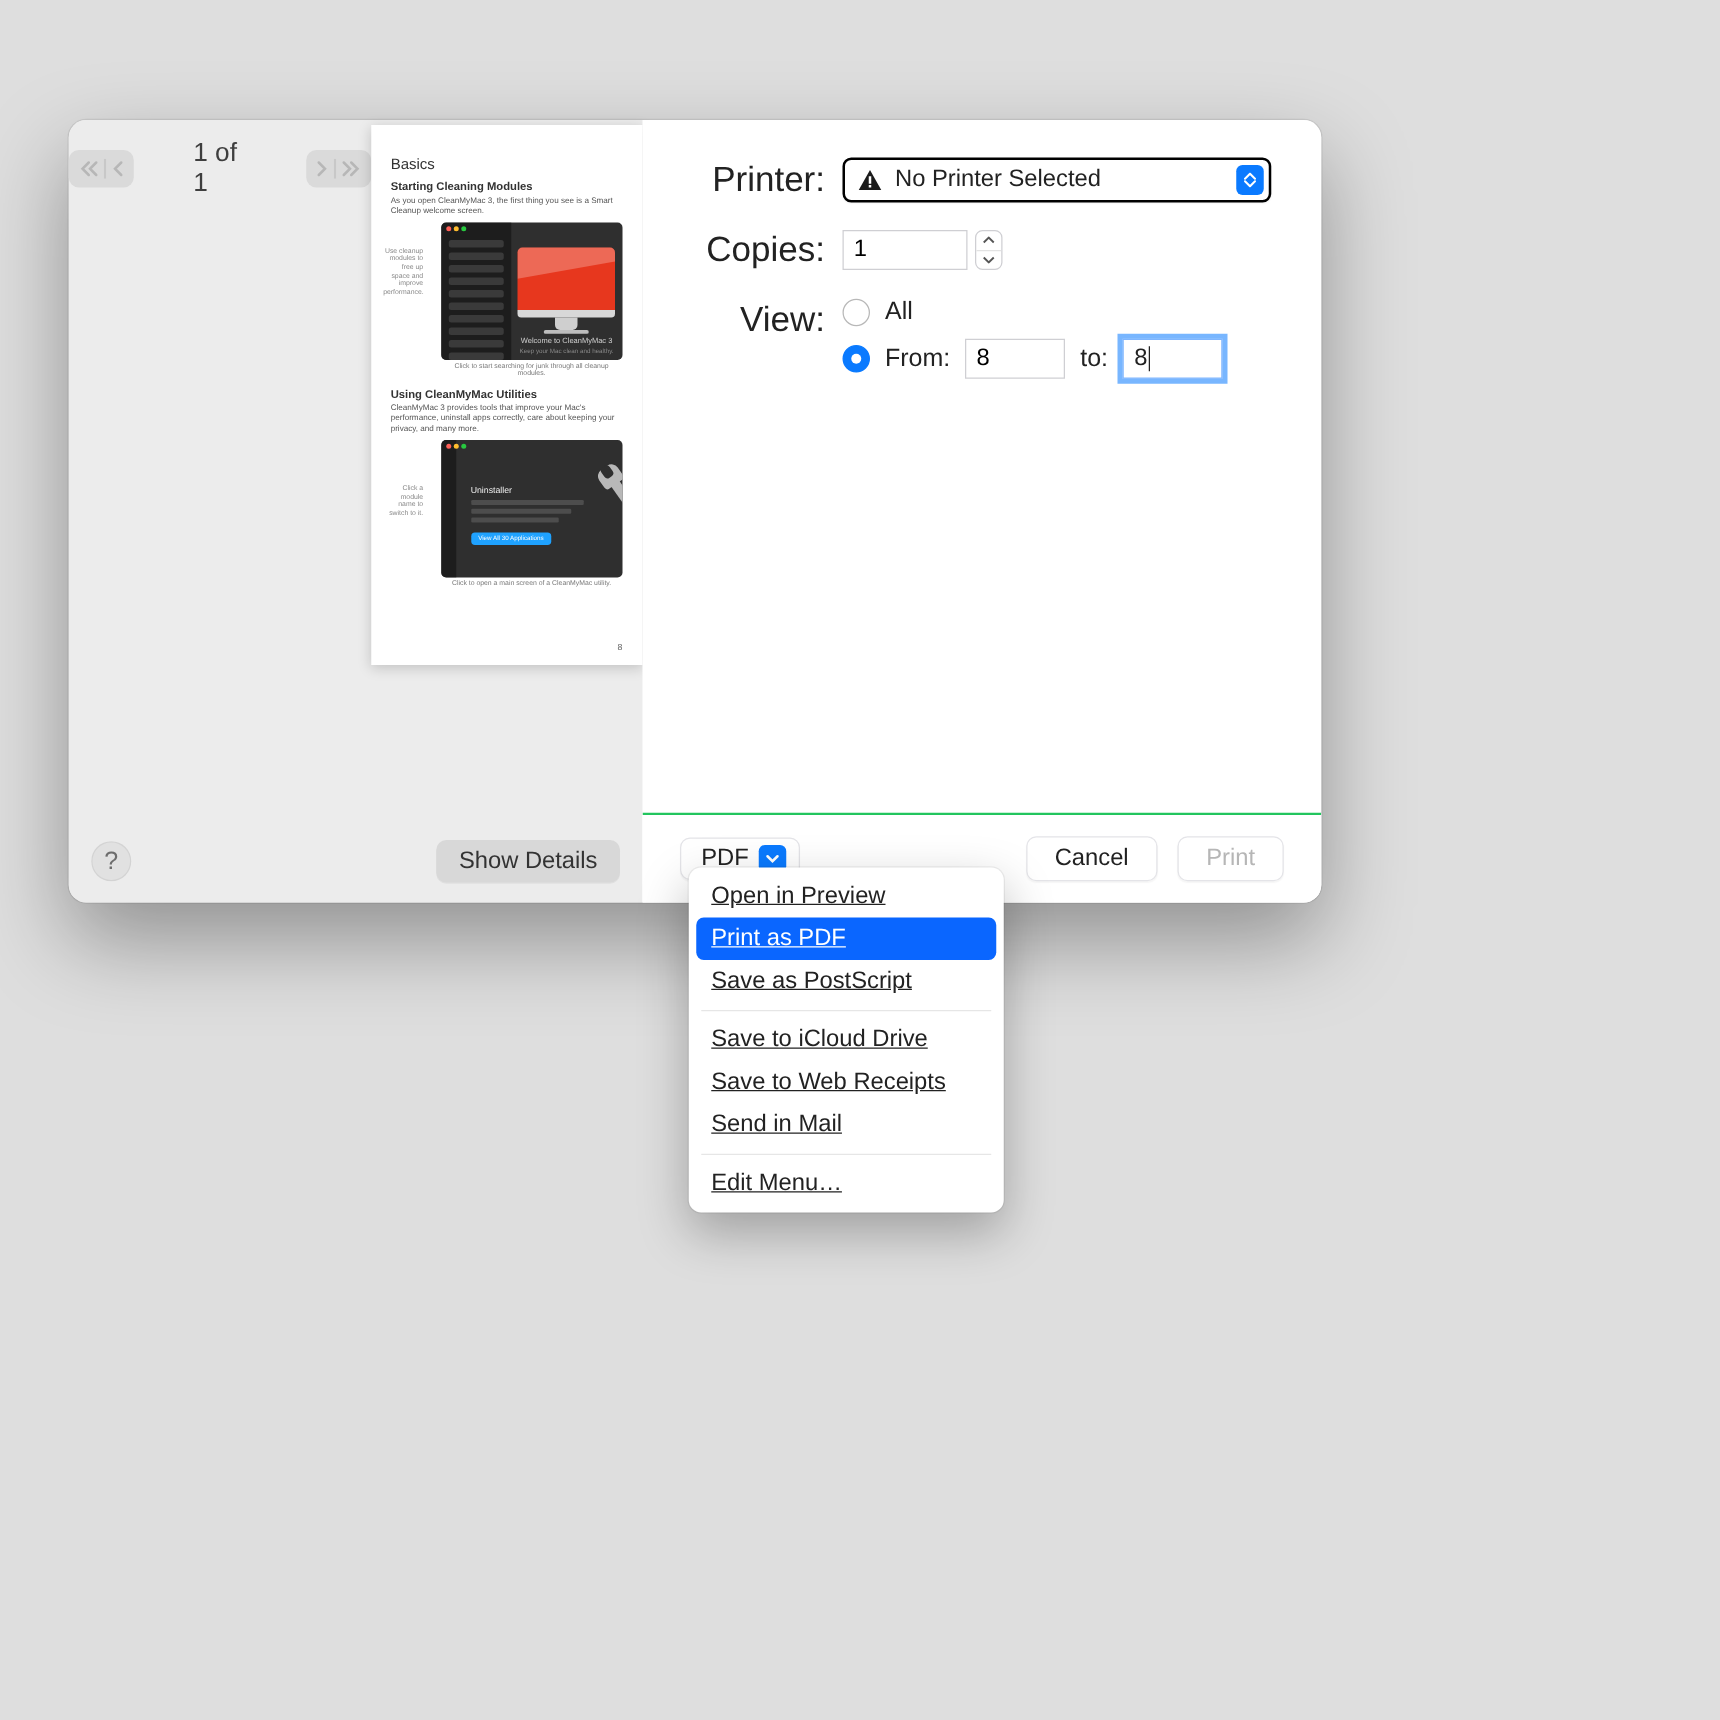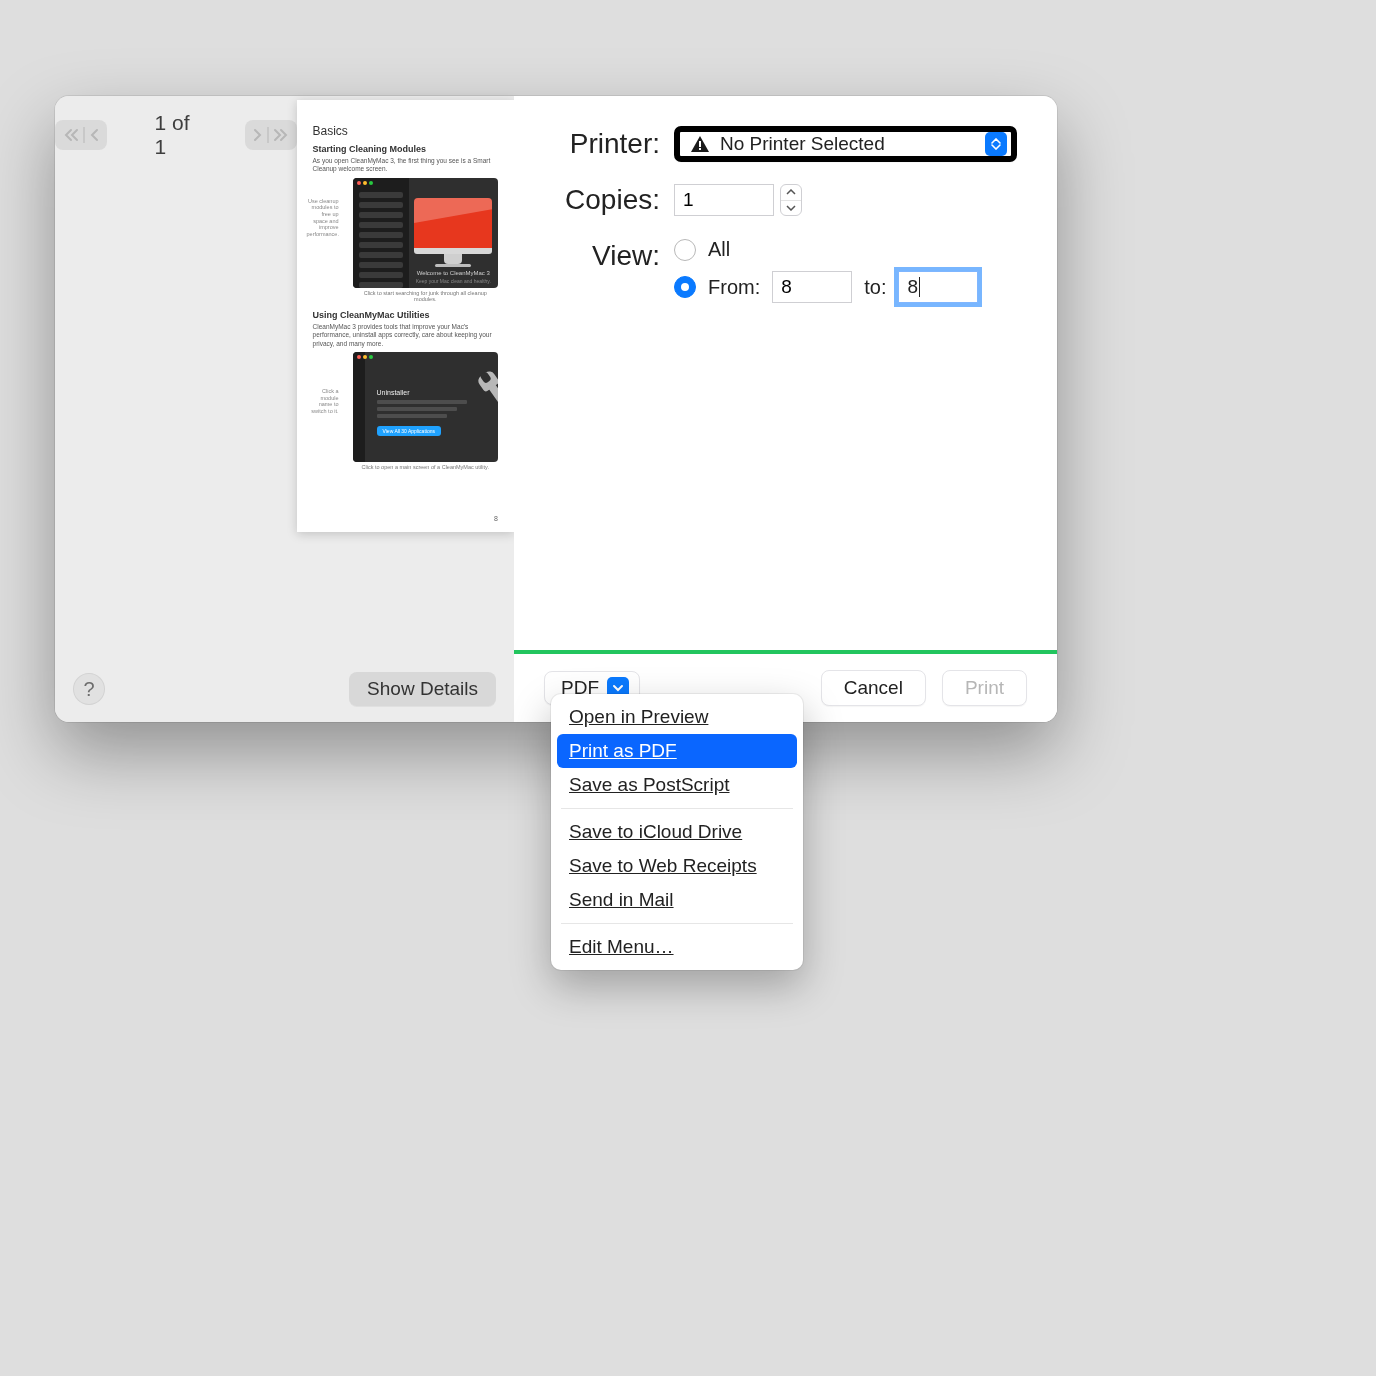--- a/index.html
+++ b/index.html
@@ -177,21 +177,21 @@
   
   .form {
     padding: 30px 40px 0 40px;
     display: grid;
     grid-template-columns: 120px 1fr;
     row-gap: 22px;
     align-items: center;
   }
   .lbl { text-align: right; padding-right: 14px; font-size: 28px; color:#222;}
   .printer-select {
-    height: 36px; border:6px solid #000000; border-radius: 7px;
+    height: 36px; border:2px solid #000000; border-radius: 7px;
     display:flex; align-items:center; padding: 0 10px;
     font-size: 19px; gap:10px;
     position: relative;
     background:#fff;
     box-shadow: 0 1px 1px rgba(0,0,0,0.03);
   }
   .printer-select .end {
     position:absolute; right:4px; top:50%; transform:translateY(-50%);
     width:22px; height:24px; border-radius:5px; background:#0a7aff;
     display:flex; flex-direction:column; align-items:center; justify-content:center;
@@ -237,21 +237,21 @@
   .caret {
     display:inline-block; width:1px; height:20px; background:#222;
     vertical-align:middle; margin-left:1px;
     animation: blink 1s steps(1) infinite;
   }
   @keyframes blink { 50%{opacity:0} }
   
   .right-bottom {
     margin-top:auto;
     height: 72px;
-    border-top:4px solid #22c55e;
+    border-top:2px solid #22c55e;
     display:flex; align-items:center;
     padding: 0 30px;
     gap: 16px;
     background:#fff;
     border-radius: 0 0 14px 0;
     text-align: center;
   }
   .pdf-btn {
     height:34px; padding:0 10px 0 16px;
     border:1px solid #e4e4e8; border-radius:8px;

